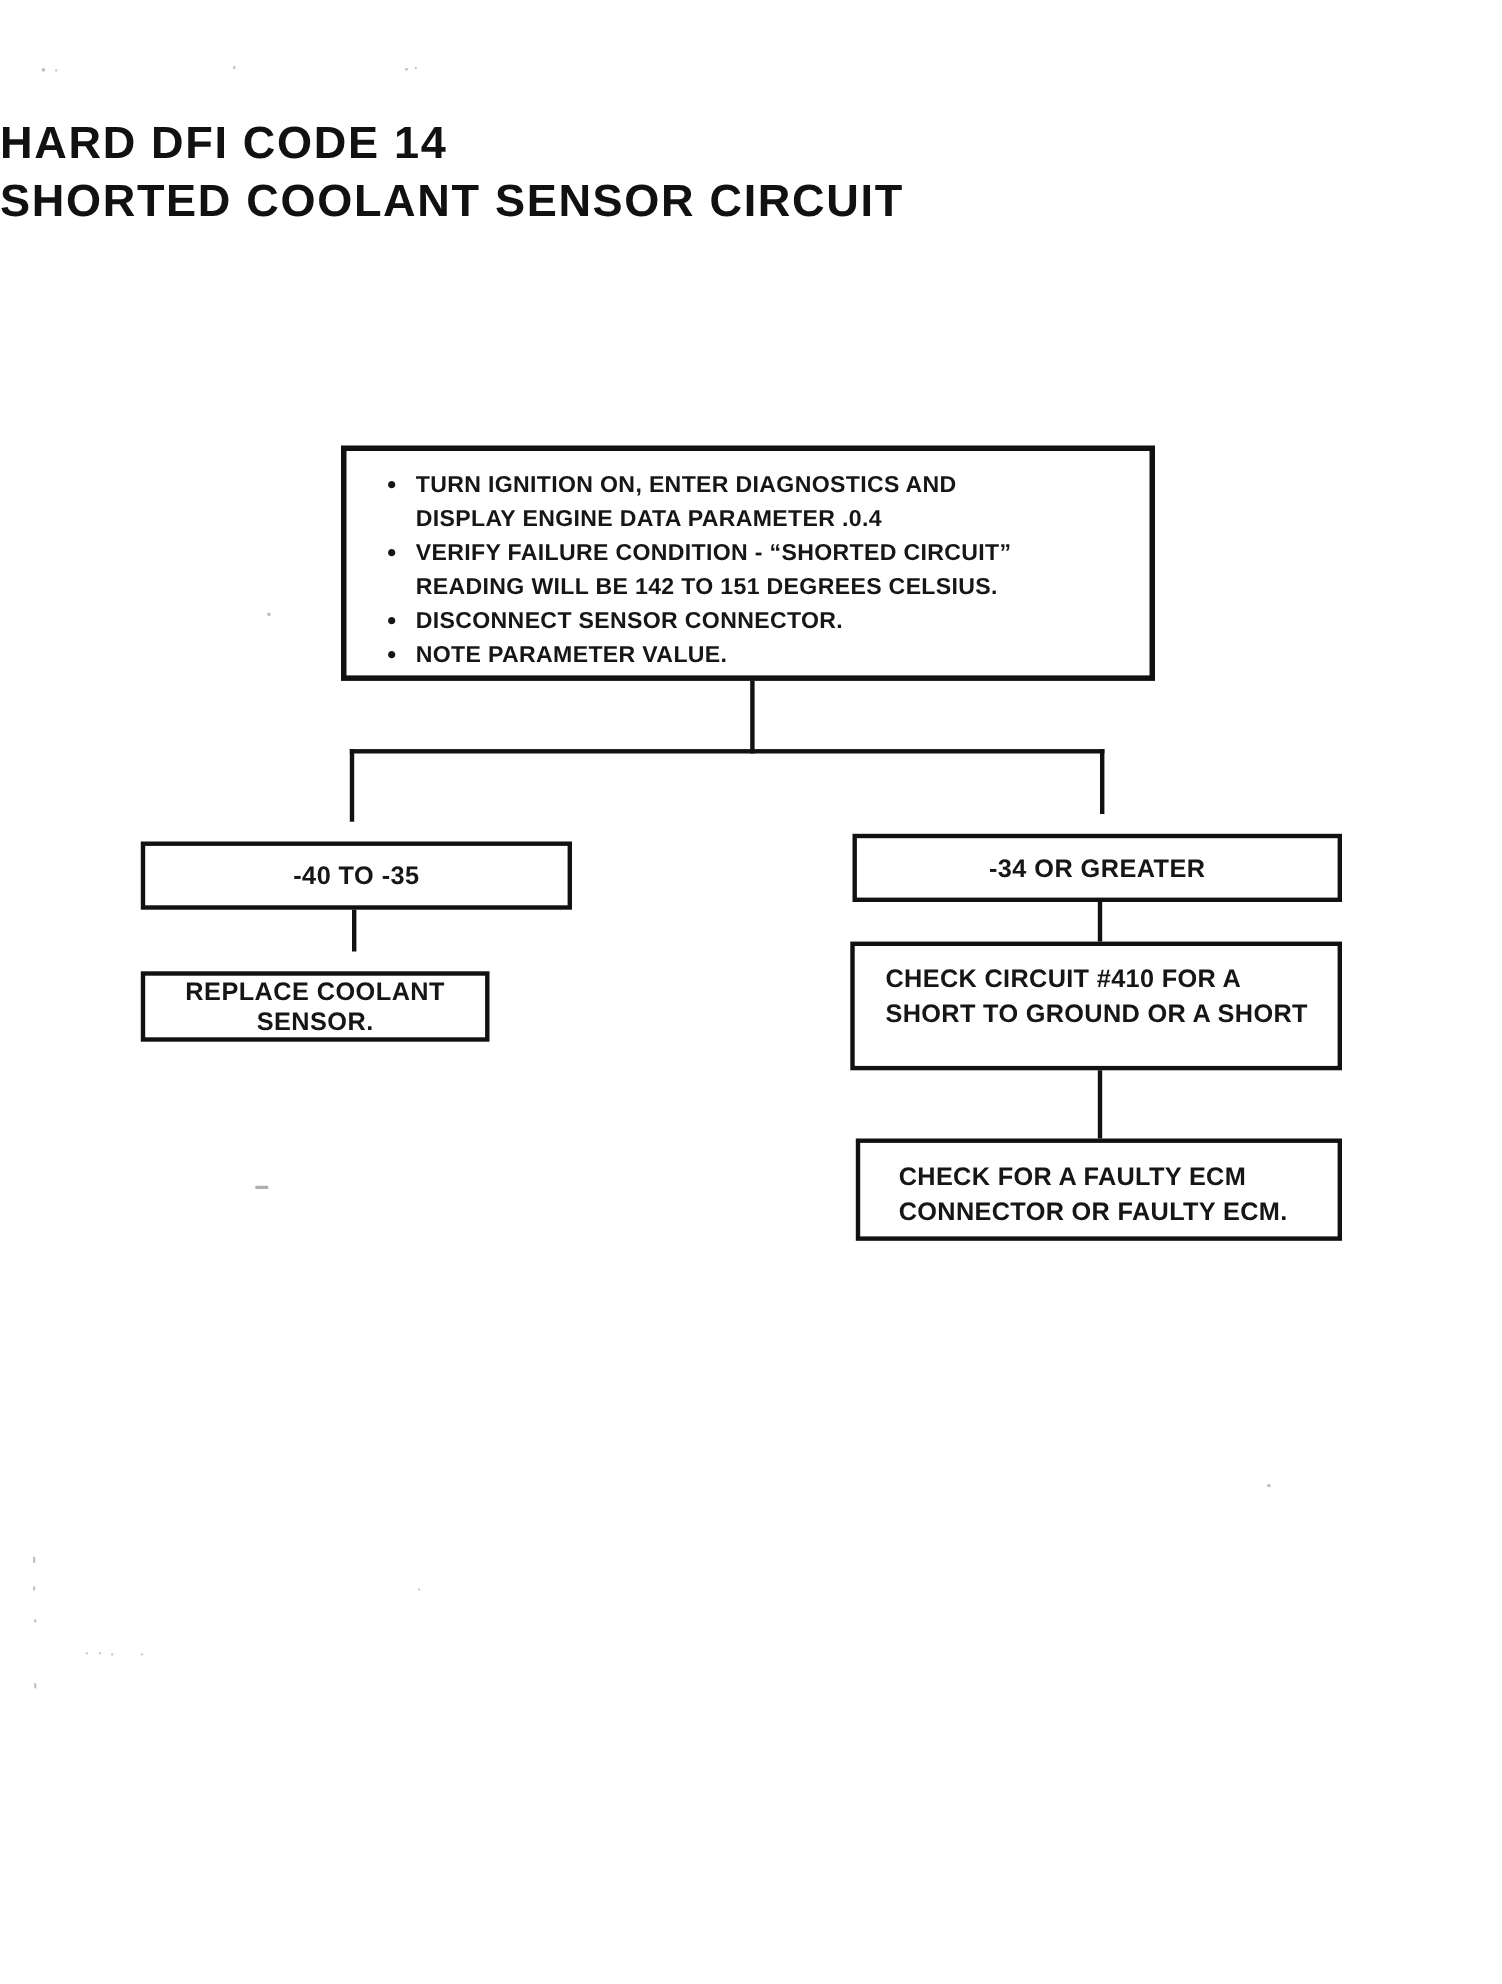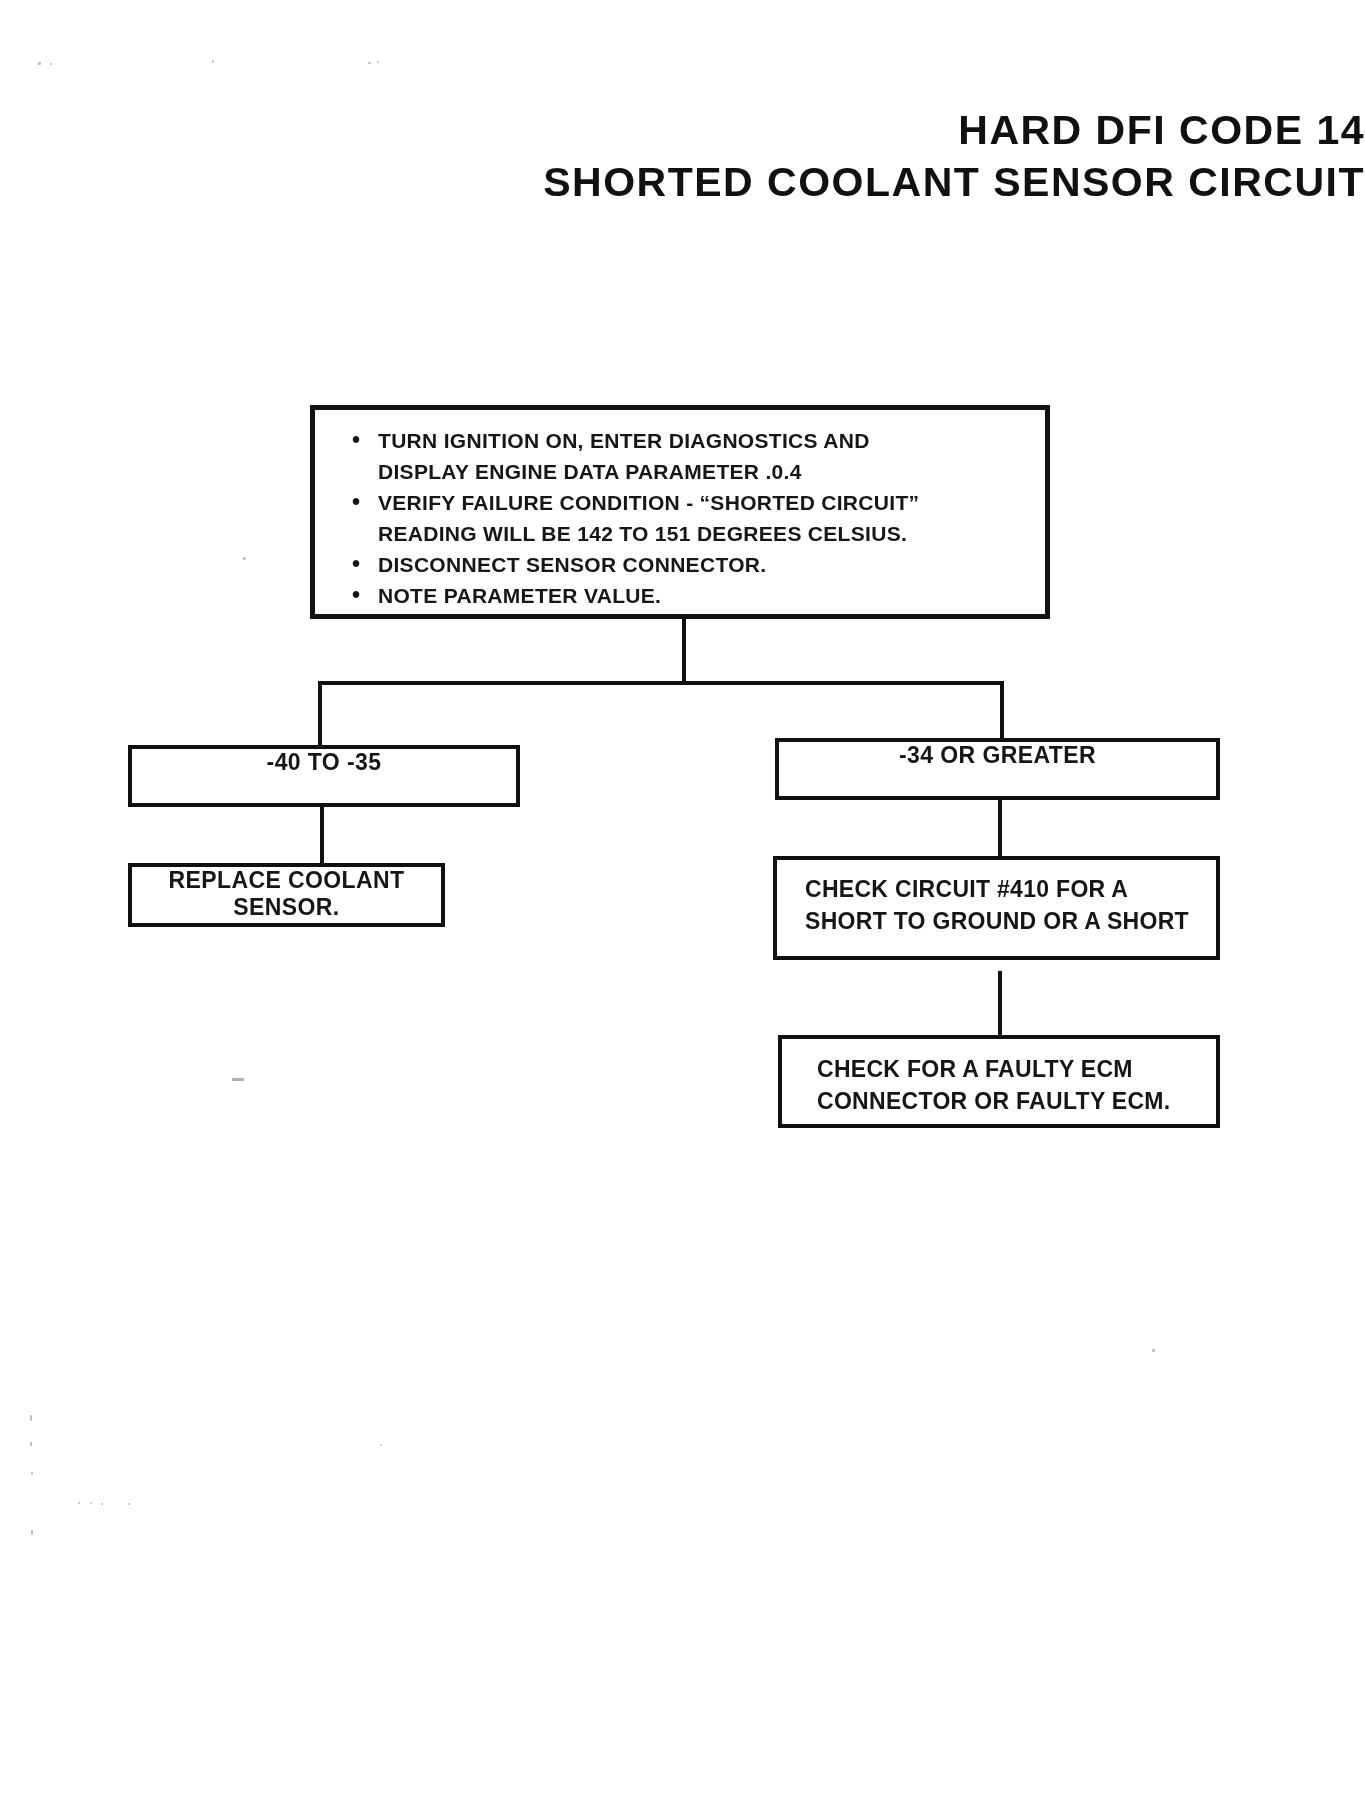--- a/index.html
+++ b/index.html
@@ -7,21 +7,21 @@
     position:relative;
     width:1365px;height:1804px;
     background:#ffffff;
     font-family:"Liberation Sans", sans-serif;
     color:#151515;
     overflow:hidden;
   }
   .title{
     position:absolute;
     left:0;top:104px;width:1365px;
-    text-align:right;
+    text-align:left;
     font-size:41px;
     font-weight:bold;
     letter-spacing:1.5px;
     line-height:52px;
     color:#111;
   }
   .box{
     position:absolute;
     border:4px solid #111;
     background:#fff;
@@ -39,25 +39,26 @@
   }
   .bullet-row{display:flex;}
   .bullet{
     width:26px;
     flex:0 0 26px;
     font-size:23px;
   }
   .bullet-text{flex:1;}
   .label-box{
     display:flex;
-    align-items:flex-start;
+    align-items:center;
     justify-content:center;
     font-size:23px;
     letter-spacing:0.4px;
     text-align:center;
+    margin-top:20px;
   }
   .multi-box{
     font-size:23px;
     line-height:32px;
     letter-spacing:0.3px;
   }
   .line{position:absolute;background:#111;}
   .speck{position:absolute;background:#8a8a8a;opacity:0.55;border-radius:1px;}
 </style>
 </head>
@@ -100,21 +101,21 @@
   <div class="box label-box" style="left:128px;top:745px;width:392px;height:62px;">
     <span>-40 TO -35</span>
   </div>
   <div class="box label-box" style="left:128px;top:863px;width:317px;height:64px;">
     <span>REPLACE COOLANT SENSOR.</span>
   </div>
 
   <div class="box label-box" style="left:775px;top:738px;width:445px;height:62px;">
     <span>-34 OR GREATER</span>
   </div>
-  <div class="box multi-box" style="left:773px;top:856px;width:447px;height:104px;padding:13px 8px 16px 28px;">
+  <div class="box multi-box" style="left:773px;top:856px;width:447px;height:117px;padding:13px 8px 16px 28px;">
     <div>CHECK CIRCUIT #410 FOR A</div>
     <div>SHORT TO GROUND OR A SHORT</div>
   </div>
   <div class="box multi-box" style="left:778px;top:1035px;width:442px;height:93px;padding:14px 8px 0 35px;">
     <div>CHECK FOR A FAULTY ECM</div>
     <div>CONNECTOR OR FAULTY ECM.</div>
   </div>
 
   <div class="speck" style="left:38px;top:62px;width:3px;height:3px;"></div>
   <div class="speck" style="left:50px;top:63px;width:2px;height:2px;"></div>

